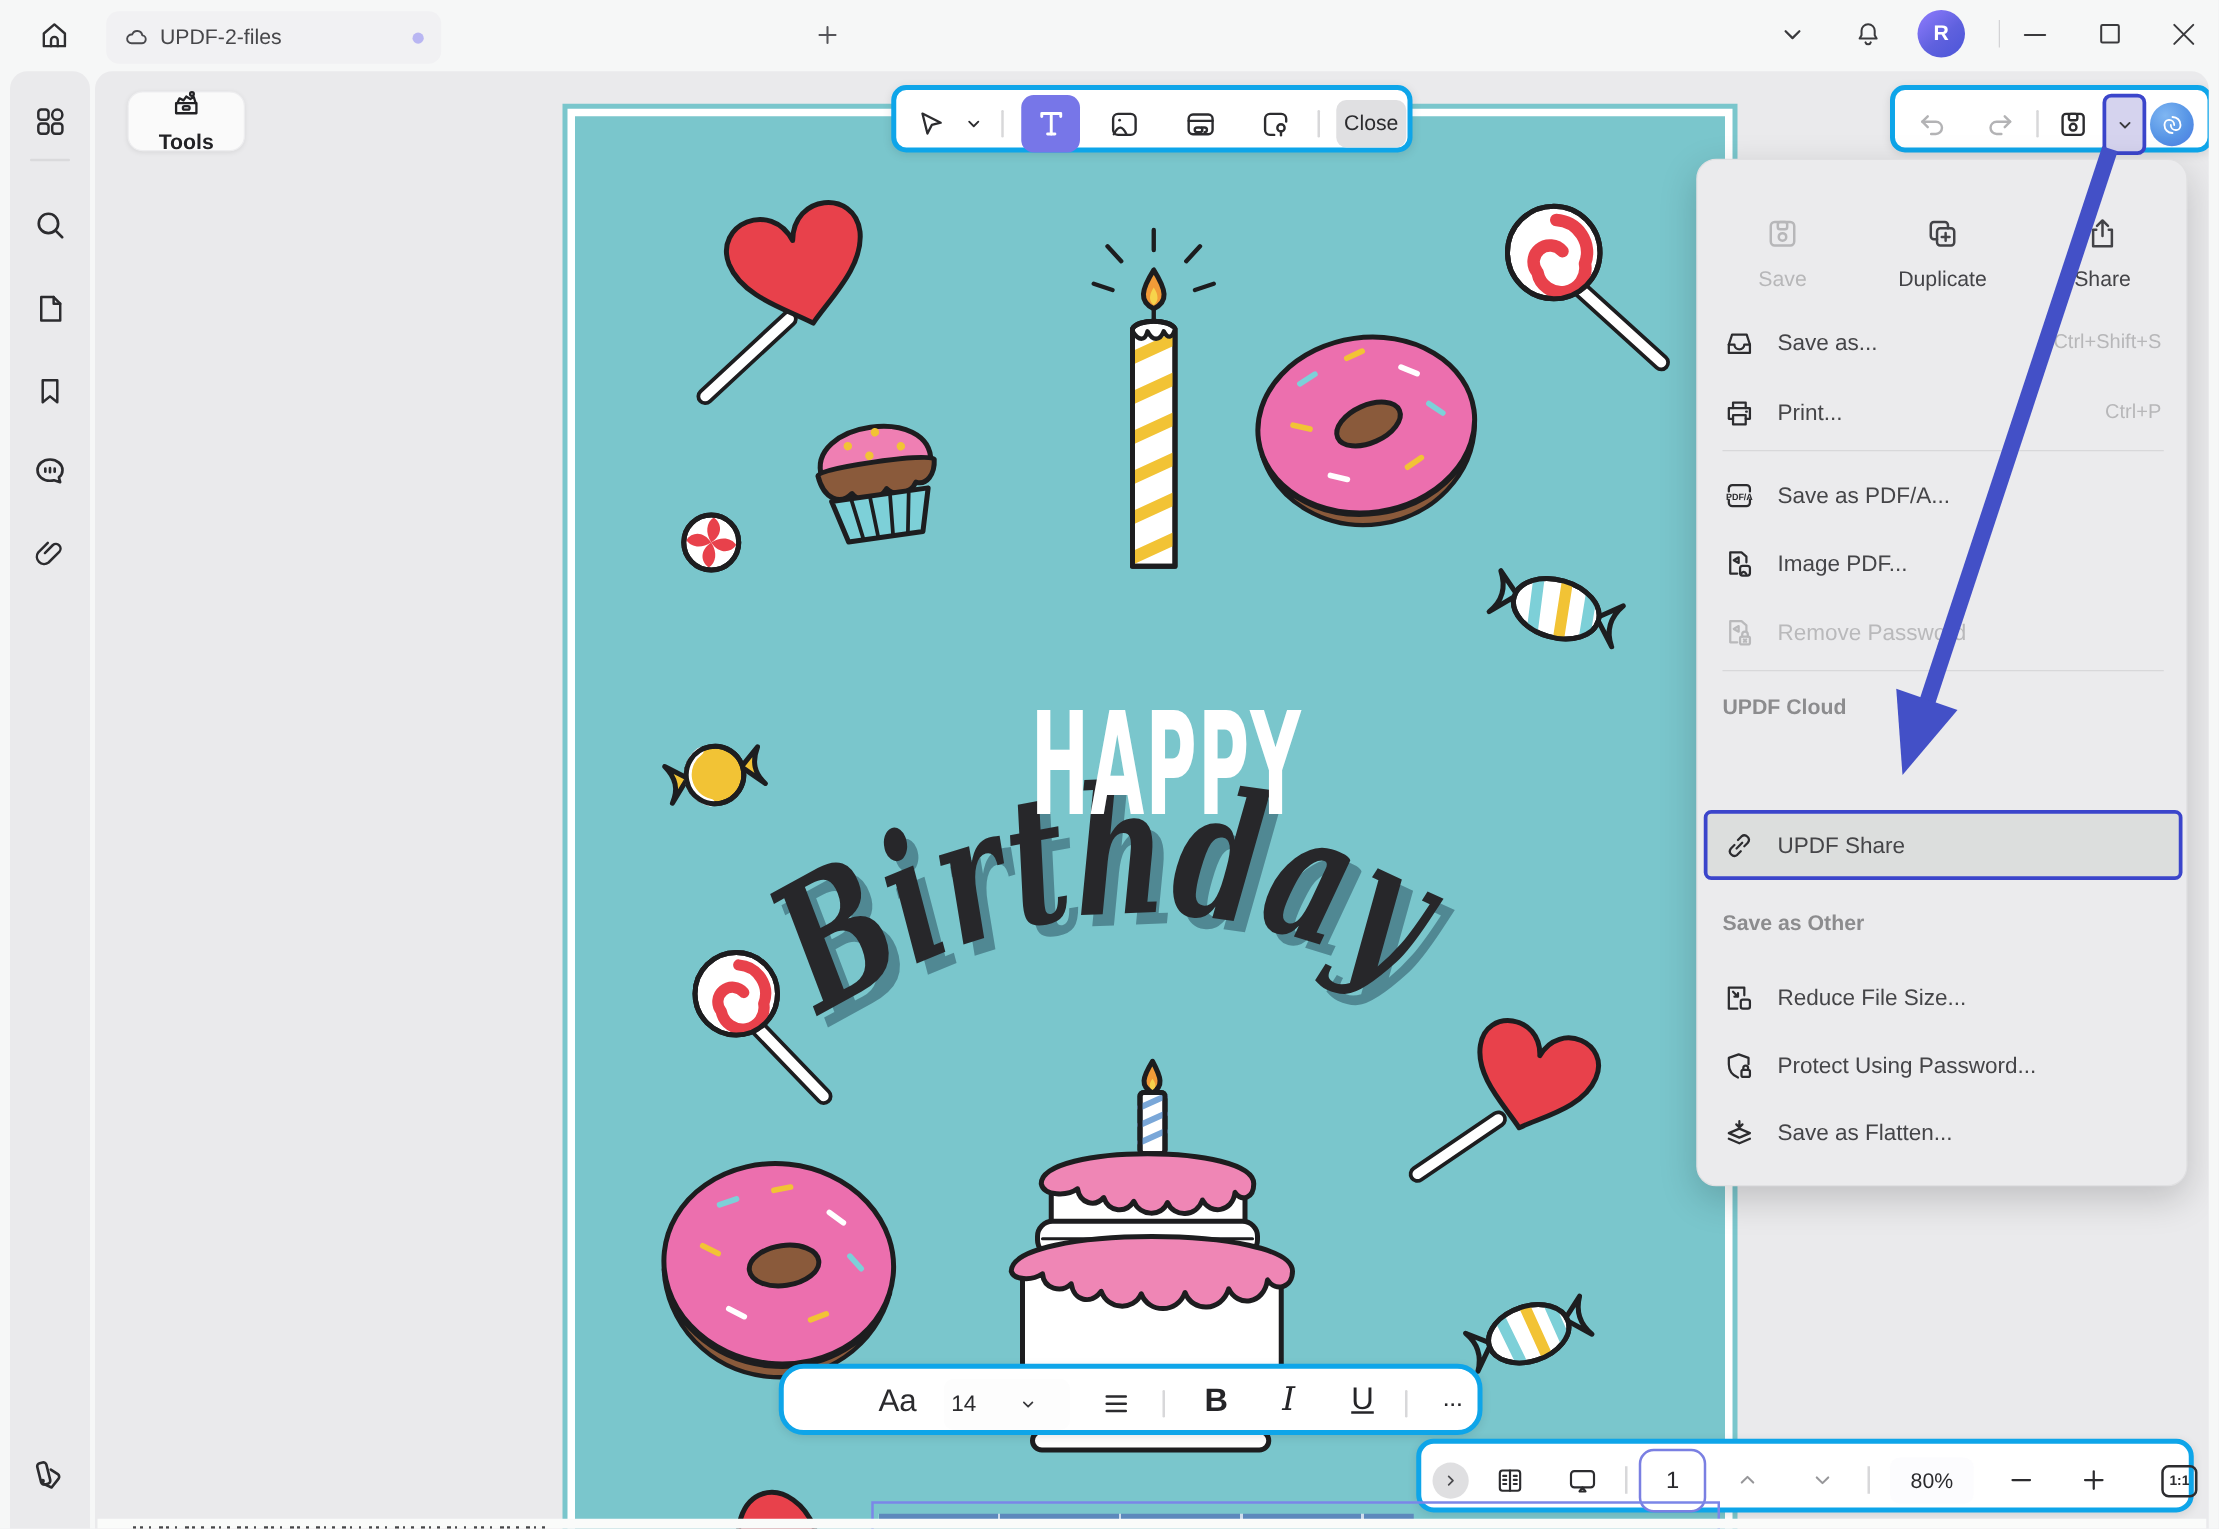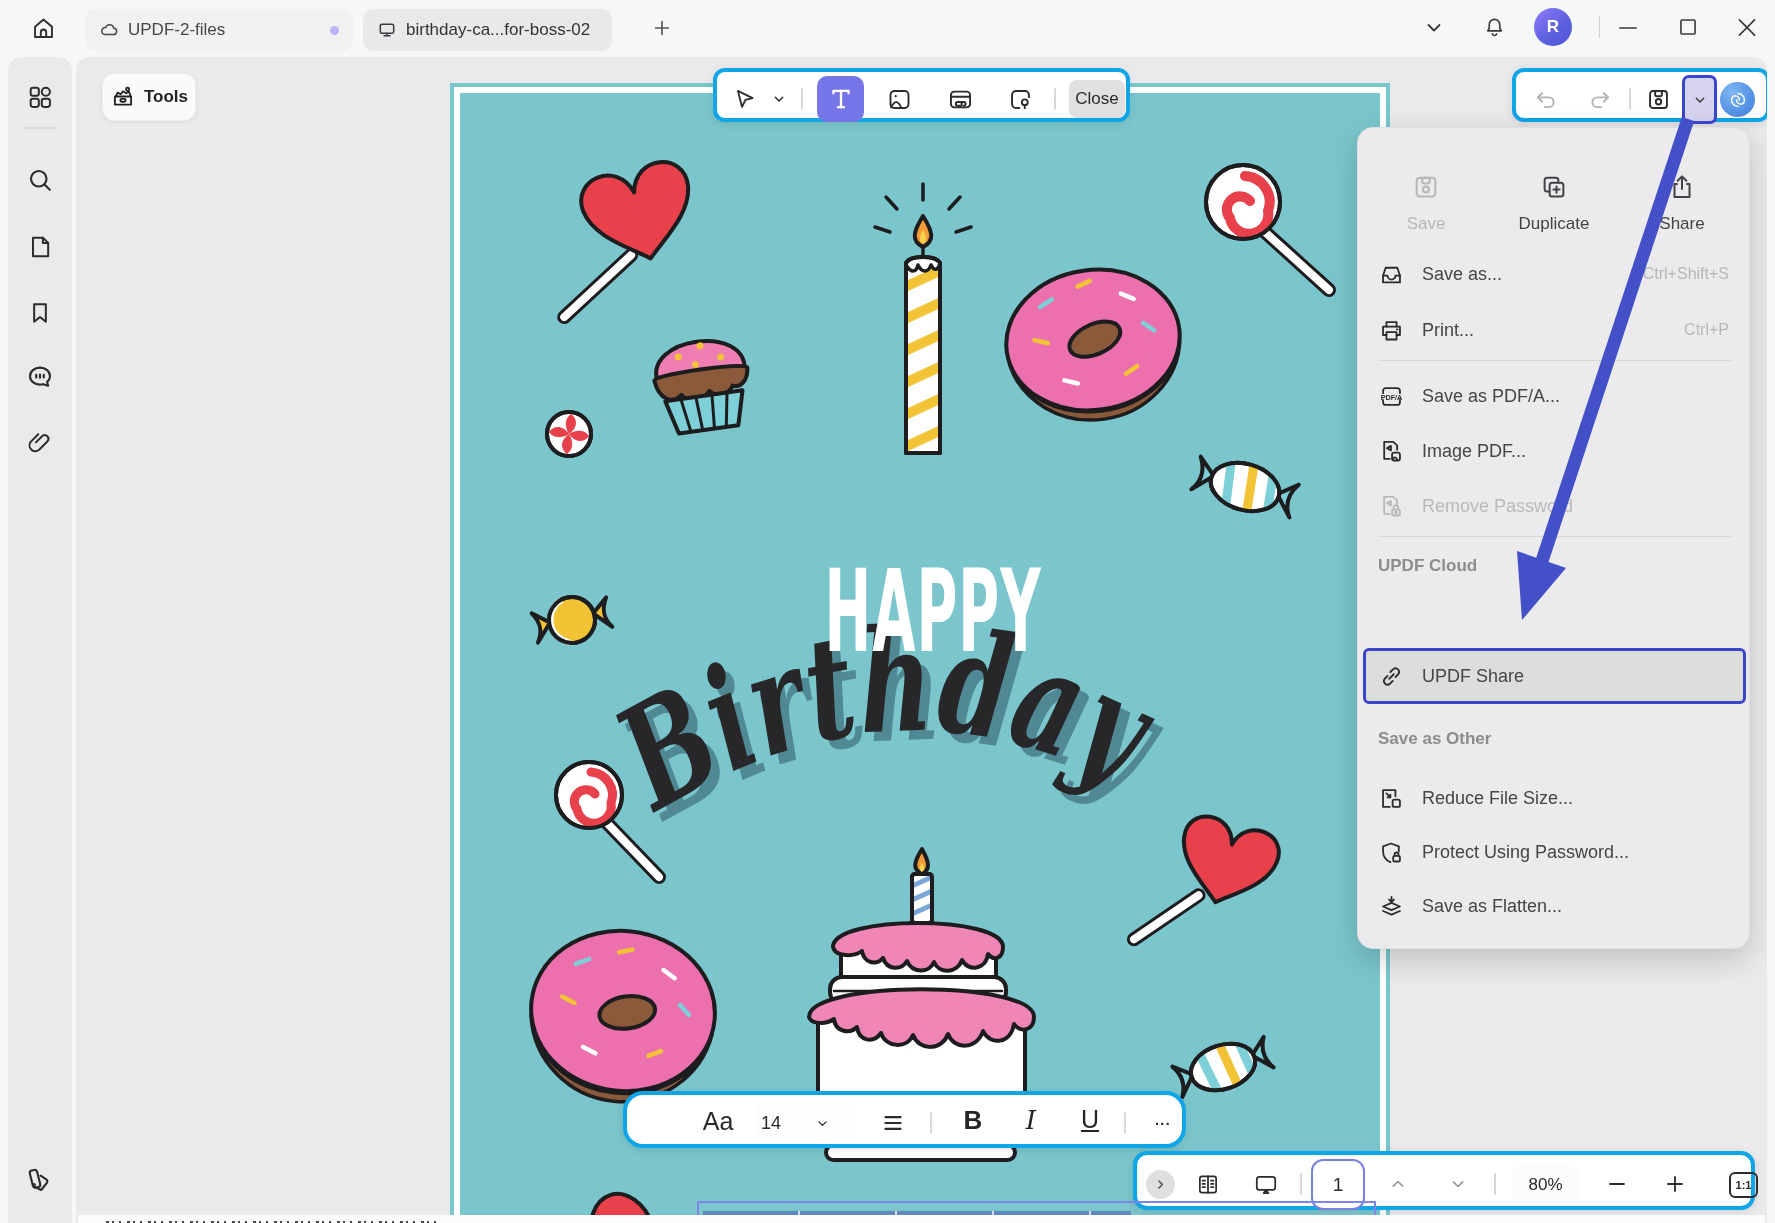--- a/index.html
+++ b/index.html
@@ -30,21 +30,21 @@
   
   .content { left:76px; top:57px; width:1691px; height:1166px; background:#eaeaec; border-radius:14px 14px 0 0; overflow:hidden; }
 
   
   .card { left:374px; top:26px; width:940px; height:1140px; background:#7ac6cc; }
   .card-frame { left:4px; top:4px; right:4px; bottom:-10px; border:6px solid #ffffff; }
   .happy { left:298px; top:474px; width:300px; text-align:center; font-family:"DejaVu Sans",sans-serif; font-weight:bold; font-size:114px; line-height:110px; color:#ffffff; transform:scaleX(0.49); letter-spacing:2px; }
 
   
   .panel { background:#ffffff; border:4px solid #0ea5e9; box-shadow:0 2px 8px rgba(0,0,0,0.10); border-radius:12px;padding-left:25px; }
-  .tools-btn { left:26px; top:16px; width:94px; height:48px; background:#fafafa; border:1px solid #ededef; box-shadow:0 1px 4px rgba(0,0,0,0.07); border-radius:12px; display:flex; align-items:center; justify-content:center; gap:8px; }
+  .tools-btn { left:26px; top:16px; width:94px; height:48px; background:#fafafa; border:1px solid #ededef; box-shadow:0 1px 4px rgba(0,0,0,0.07); border-radius:12px; display:flex; align-items:center; justify-content:center; gap:8px;flex-direction:column; }
   .tools-label { font-size:17px; font-weight:bold; color:#222225; }
 
   .main-toolbar { left:637px; top:11px; width:417px; height:54px; }
   .t-item { top:13px; width:28px; height:28px; display:flex; align-items:center; justify-content:center; color:#2c2c2f; }
   .t-div { top:16px; width:2px; height:22px; background:#d8d8da; border-radius:1px; }
   .t-btn-active { left:100px; top:4px; width:47px; height:46px; background:#7776e8; border-radius:10px; display:flex; align-items:center; justify-content:center; color:#ffffff; }
   .close-btn { left:352px; top:8px; width:56px; height:38px; background:#e0e0e2; border-radius:8px; display:flex; align-items:center; justify-content:center; font-size:17px; color:#2b2b2e; }
 
   .tr-toolbar { left:1436px; top:11px; width:258px; height:54px; }
   .save-dd-btn { left:166px; top:3px; width:35px; height:49px; border:3px solid #3b45cb; background:#d5d3ee; border-radius:7px; display:flex; align-items:center; justify-content:center; color:#3a3a3d; }
@@ -105,29 +105,20 @@
       </span>
   </div>
   <div class="abs tab tab1">
     <span>
         <svg width="20" height="20" viewBox="0 0 24 24" fill="none" stroke="#4a4a4e" stroke-width="1.8" stroke-linecap="round" stroke-linejoin="round">
           <path d="M7.5 17.5 a4.2 4.2 0 1 1 .6-8.35 A5 5 0 0 1 17.8 10 a3.7 3.7 0 0 1-.9 7.5 Z"></path>
         </svg>
       </span>
     <span class="tab-label">UPDF-2-files</span>
     <span class="tab-dot"></span>
-  </div>
-  <div class="abs tab tab2">
-    <span>
-        <svg width="20" height="20" viewBox="0 0 24 24" fill="none" stroke="#3a3a3e" stroke-width="1.8" stroke-linecap="round" stroke-linejoin="round">
-          <rect x="4" y="5" width="16" height="11" rx="2"></rect>
-          <path d="M12 16 v3 M8.5 19 h7"></path>
-        </svg>
-      </span>
-    <span class="tab-label">birthday-ca...for-boss-02</span>
   </div>
   <div class="abs newtab">
       <svg width="22" height="22" viewBox="0 0 24 24" fill="none" stroke="currentColor" stroke-width="1.8" stroke-linecap="round">
         <path d="M12 5 v14 M5 12 h14"></path>
       </svg>
     </div>
 
   <div class="abs win-ic" style="left:1421px">
       <svg width="24" height="24" viewBox="0 0 24 24" fill="none" stroke="currentColor" stroke-width="1.8" stroke-linecap="round" stroke-linejoin="round">
         <path d="M6.5 10 L12 15.5 L17.5 10"></path>

